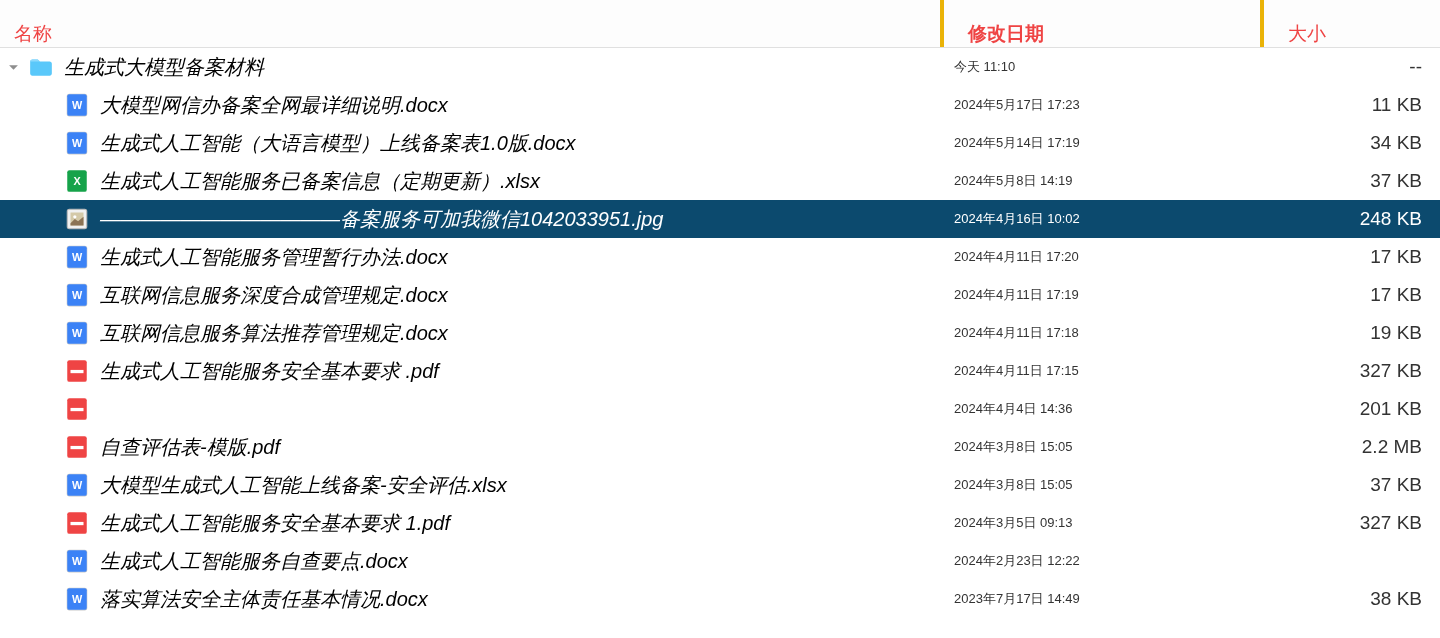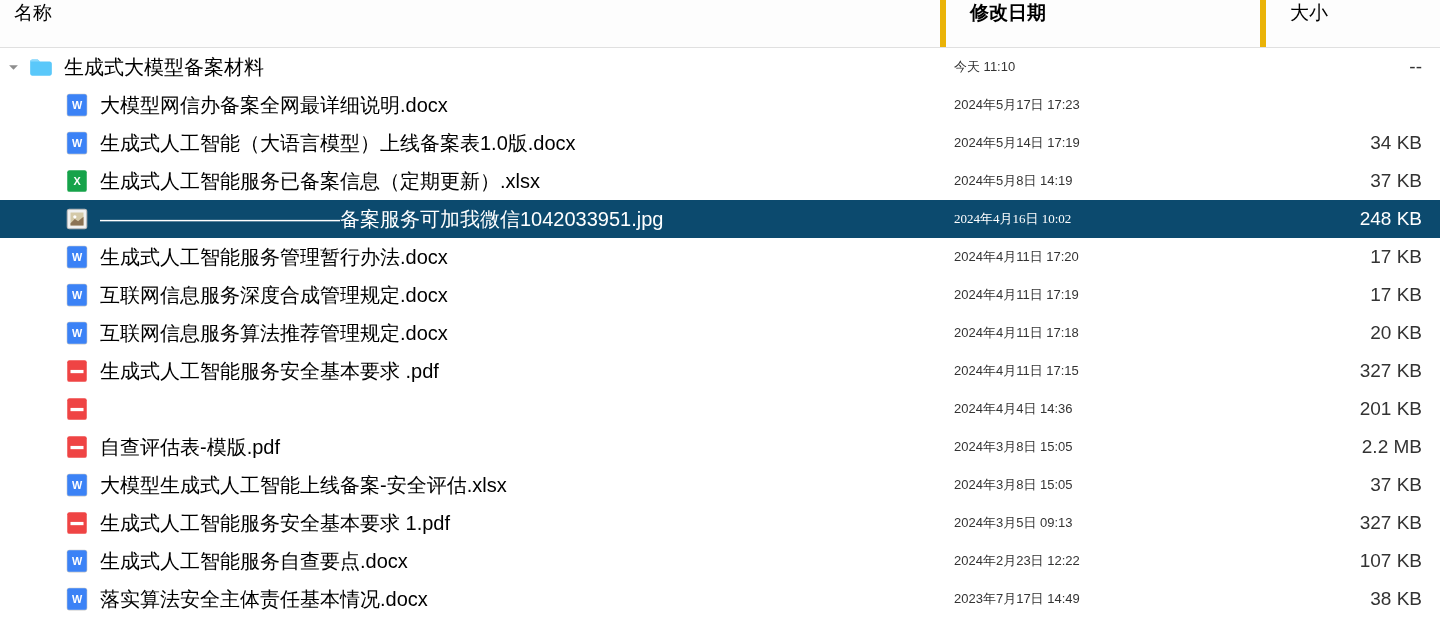--- a/index.html
+++ b/index.html
@@ -10,50 +10,50 @@
       color: #000;
       overflow: hidden;
     }
     .header {
       display: flex;
       align-items: center;
       height: 48px;
       border-bottom: 1px solid #e0e0e0;
       background: #fdfdfd;
     }
-    .header .col { display: flex; align-items: flex-start; padding-left: 14px; height: 100%; color: #000000; font-size: 19px; }
-    .header .col.sep { border-left: 6px solid #eab308; padding-left: 24px; }
+    .header .col { display: flex; align-items: flex-end; padding-left: 14px; height: 100%; color: #ef4444; font-size: 19px; }
+    .header .col.sep { border-left: 4px solid #eab308; padding-left: 24px; }
     .col-name { flex: 0 0 940px; padding-left: 72px; }
     .col-date { flex: 0 0 320px; font-weight: 600; }
     .col-size { flex: 1; justify-content: flex-start; }
     .sort-arrow { margin-left: auto; margin-right: 12px; }
     .rows { }
     .row {
       display: flex;
       align-items: center;
       height: 38px;
       padding-left: 0;
     }
     .row.selected {
       background: #0c4a6e;
       color: #ffffff;
     }
     .row .name-cell { display: flex; align-items: center; flex: 0 0 940px; overflow: hidden; white-space: nowrap; }
     .row .date-cell { flex: 0 0 320px; padding-left: 14px; font-size: 13px; color: #333; }
-    .row.selected .date-cell { color: #fff; font-family: Liberation Serif, serif; }
+    .row.selected .date-cell { color: #fff; }
     .row .size-cell { flex: 1; text-align: right; padding-right: 18px; font-size: 19px; color: #333; }
     .row.selected .size-cell { color: #fff; }
     .indent { display: inline-block; }
     .indent.level-0 { width: 4px; }
     .indent.level-1 { width: 58px; }
     .disclosure { width: 18px; height: 18px; display: inline-flex; align-items: center; justify-content: center; cursor: pointer; }
     .disclosure svg { width: 11px; height: 11px; }
     .icon { width: 26px; height: 26px; display: inline-flex; align-items: center; justify-content: center; margin-right: 10px; margin-left: 6px; flex-shrink: 0; }
     .icon svg { width: 100%; height: 100%; }
-    .filename { font-size: 20px; line-height: 1; white-space: nowrap; }
+    .filename { font-size: 20px; line-height: 1; white-space: nowrap; font-style: italic; }
     .row.folder .filename { font-size: 20px; }
     .row.selected .filename { color: #fff; }
   </style>
 </head>
 <body>
 
 <div class="header">
   <div class="col col-name">
     <span>名称</span>
   </div>
@@ -99,20 +99,21 @@
       <span class="icon">
             <svg viewBox="0 0 24 24">
               <rect x="3" y="2" width="18" height="20" rx="2" fill="#fff" stroke="#c7c7c7"></rect>
               <rect x="3" y="2" width="18" height="20" rx="2" fill="#3b82f6"></rect>
               <text x="12" y="16" font-size="10" text-anchor="middle" fill="#fff" font-family="Arial" font-weight="bold">W</text>
             </svg>
           </span>
       <span class="filename">大模型网信办备案全网最详细说明.docx</span>
     </div>
     <div class="date-cell">2024年5月17日 17:23</div>
+    <div class="size-cell">11 KB</div>
   </div>
       <div class="row">
     <div class="name-cell">
       <span class="indent level-1"></span>
       <span class="icon">
             <svg viewBox="0 0 24 24">
               <rect x="3" y="2" width="18" height="20" rx="2" fill="#fff" stroke="#c7c7c7"></rect>
               <rect x="3" y="2" width="18" height="20" rx="2" fill="#3b82f6"></rect>
               <text x="12" y="16" font-size="10" text-anchor="middle" fill="#fff" font-family="Arial" font-weight="bold">W</text>
             </svg>
@@ -188,21 +189,21 @@
       <span class="icon">
             <svg viewBox="0 0 24 24">
               <rect x="3" y="2" width="18" height="20" rx="2" fill="#fff" stroke="#c7c7c7"></rect>
               <rect x="3" y="2" width="18" height="20" rx="2" fill="#3b82f6"></rect>
               <text x="12" y="16" font-size="10" text-anchor="middle" fill="#fff" font-family="Arial" font-weight="bold">W</text>
             </svg>
           </span>
       <span class="filename">互联网信息服务算法推荐管理规定.docx</span>
     </div>
     <div class="date-cell">2024年4月11日 17:18</div>
-    <div class="size-cell">20 KB</div>
+    <div class="size-cell">19 KB</div>
   </div>
       <div class="row">
     <div class="name-cell">
       <span class="indent level-1"></span>
       <span class="icon">
             <svg viewBox="0 0 24 24">
               <rect x="3" y="2" width="18" height="20" rx="2" fill="#ef4444"></rect>
               <rect x="6" y="11" width="12" height="3" fill="#fff"></rect>
             </svg>
           </span>
@@ -273,21 +274,20 @@
       <span class="icon">
             <svg viewBox="0 0 24 24">
               <rect x="3" y="2" width="18" height="20" rx="2" fill="#fff" stroke="#c7c7c7"></rect>
               <rect x="3" y="2" width="18" height="20" rx="2" fill="#3b82f6"></rect>
               <text x="12" y="16" font-size="10" text-anchor="middle" fill="#fff" font-family="Arial" font-weight="bold">W</text>
             </svg>
           </span>
       <span class="filename">生成式人工智能服务自查要点.docx</span>
     </div>
     <div class="date-cell">2024年2月23日 12:22</div>
-    <div class="size-cell">107 KB</div>
   </div>
       <div class="row">
     <div class="name-cell">
       <span class="indent level-1"></span>
       <span class="icon">
             <svg viewBox="0 0 24 24">
               <rect x="3" y="2" width="18" height="20" rx="2" fill="#fff" stroke="#c7c7c7"></rect>
               <rect x="3" y="2" width="18" height="20" rx="2" fill="#3b82f6"></rect>
               <text x="12" y="16" font-size="10" text-anchor="middle" fill="#fff" font-family="Arial" font-weight="bold">W</text>
             </svg>

